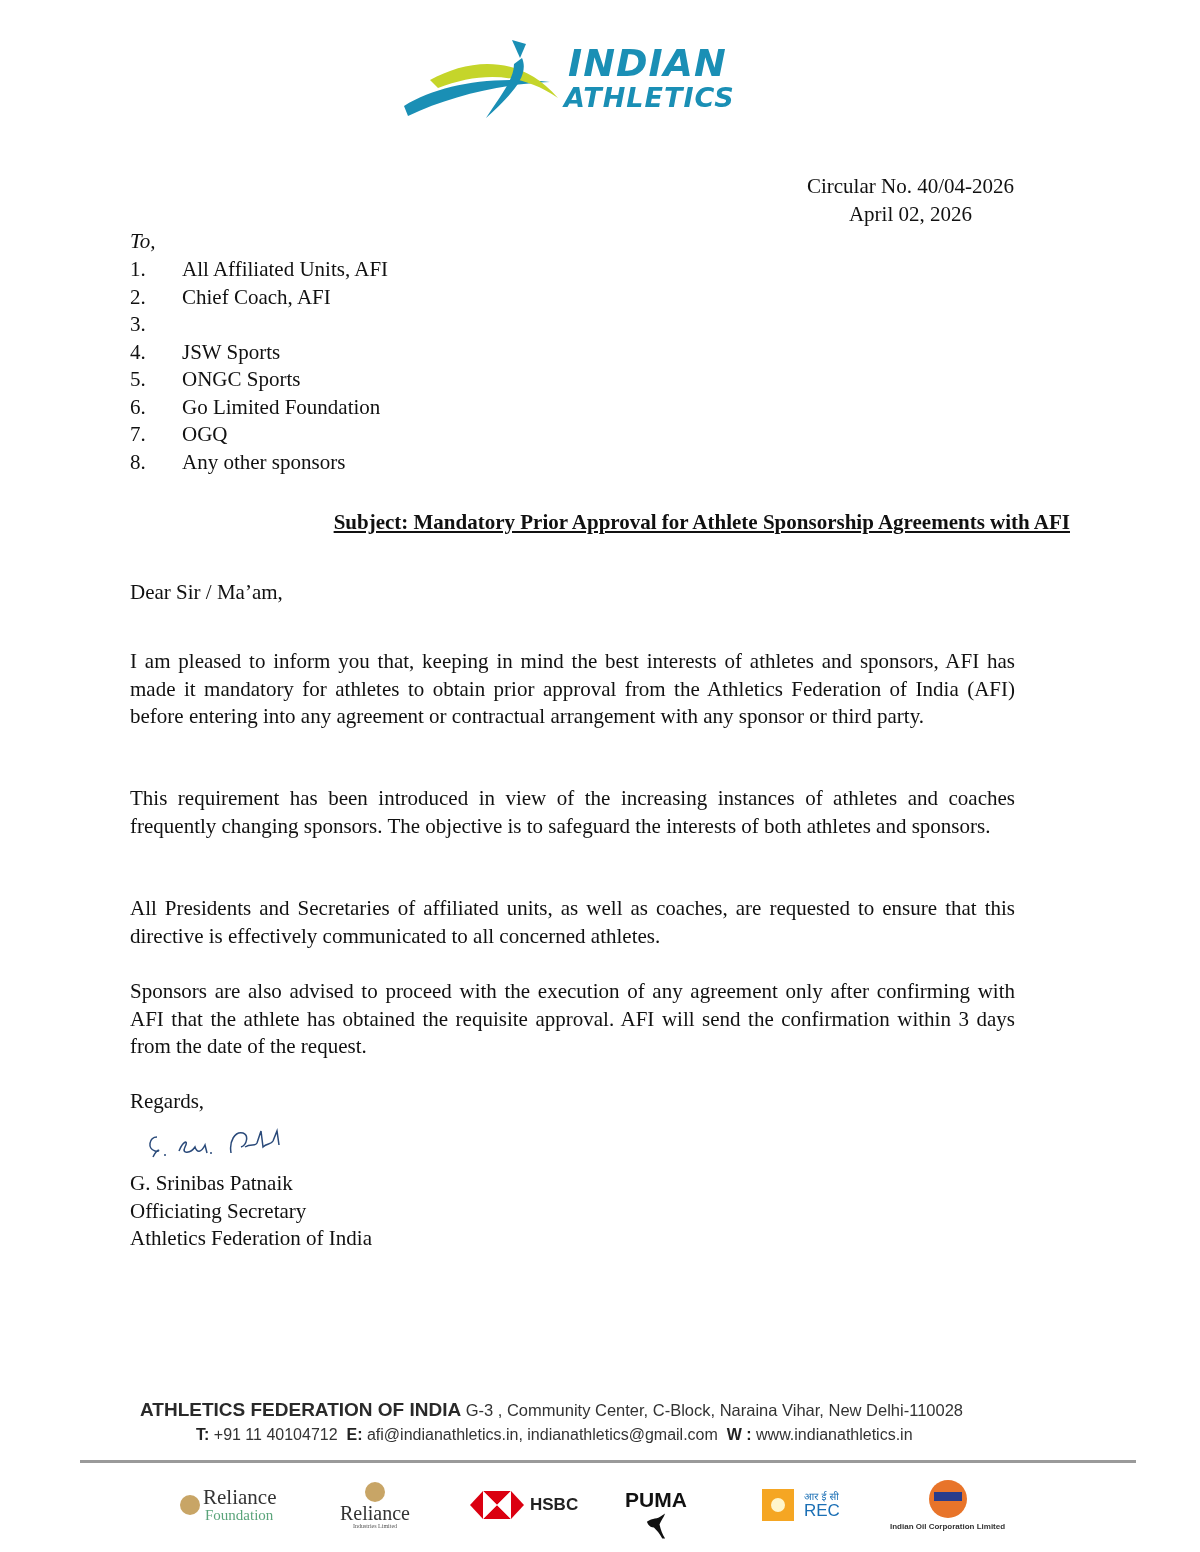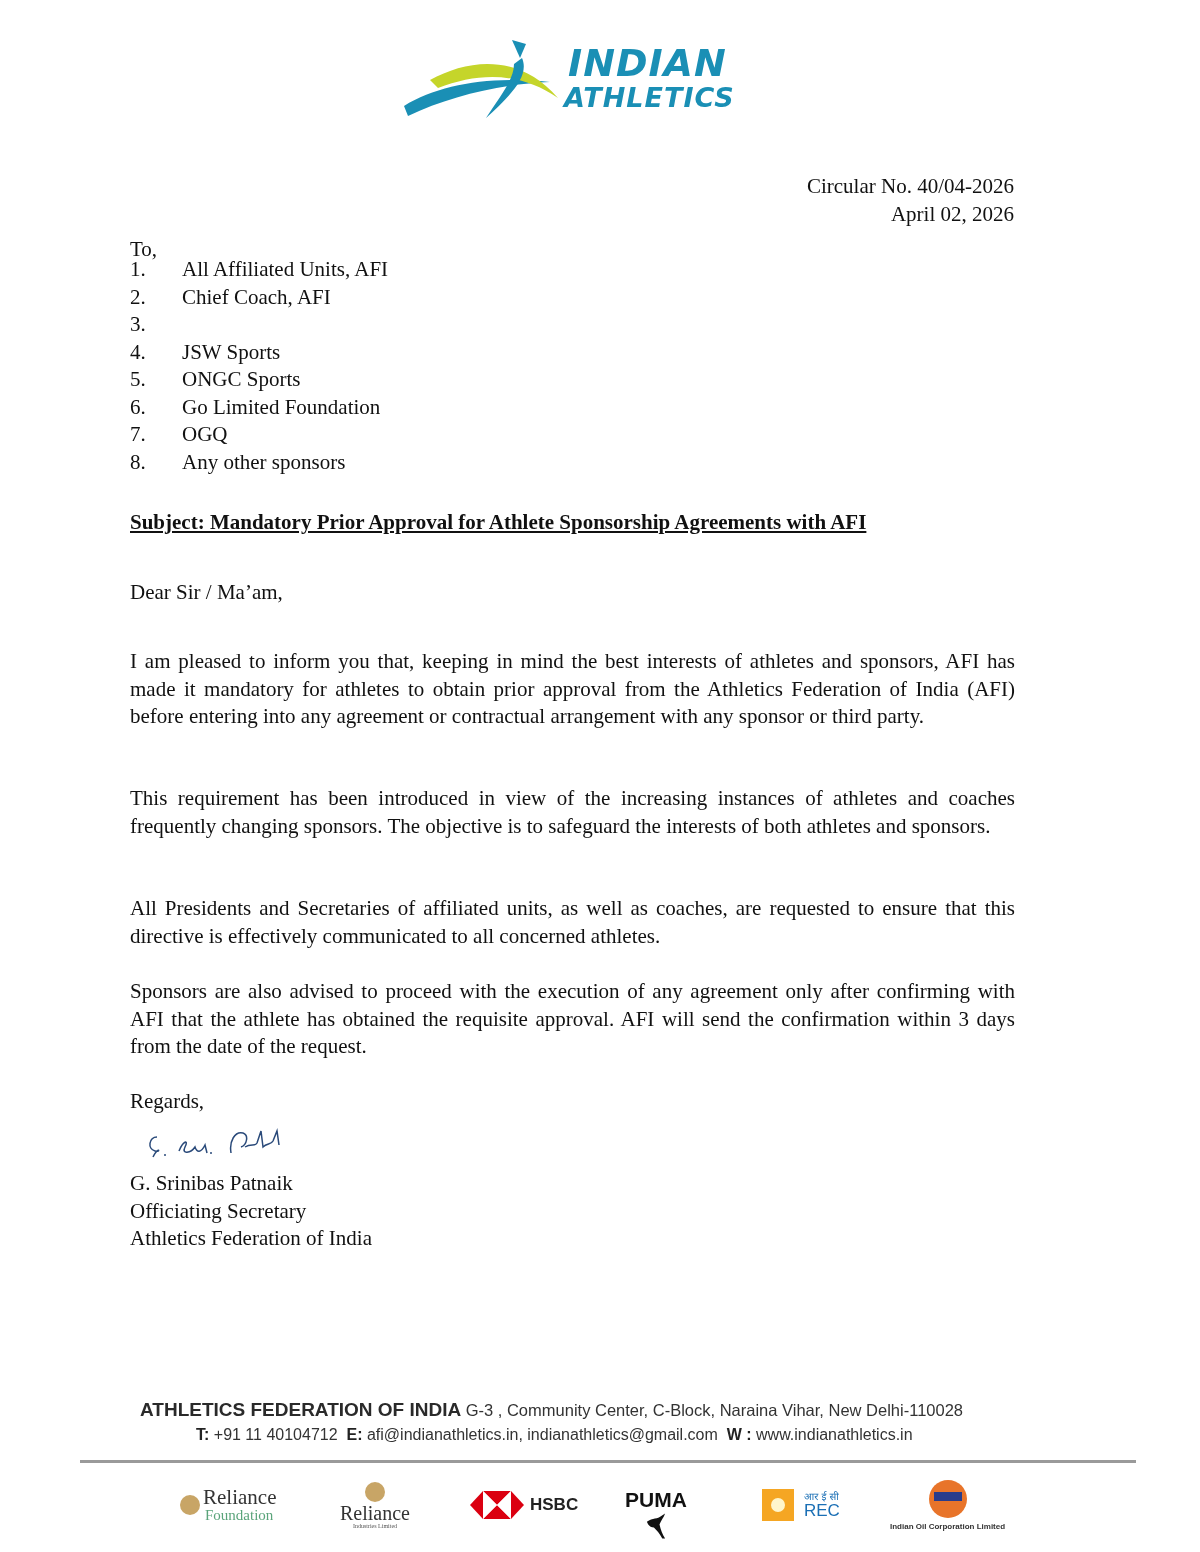--- a/index.html
+++ b/index.html
@@ -7,26 +7,26 @@
 
   
   .logo { position: absolute; left: 400px; top: 36px; width: 360px; height: 90px; }
   .logo svg { position: absolute; left: 0; top: 0; }
   .logo-text { position: absolute; left: 168px; top: 8px; color: #1a8fb5; font-family: "DejaVu Sans", sans-serif; font-weight: bold; font-style: italic; letter-spacing: 1px; line-height: 1; }
   .logo-line1 { font-size: 38px; display: block; }
   .logo-line2 { font-size: 27px; display: block; margin-top: 2px; margin-left: -4px; }
 
   
   .doc { font-family: "Liberation Serif", "DejaVu Serif", serif; font-size: 21px; line-height: 27.5px; }
-  .meta { position: absolute; right: 186px; top: 173px; text-align: right; }
-  .to { position: absolute; left: 130px; top: 236px; }
+  .meta { position: absolute; right: 186px; top: 173px; text-align: center; }
+  .to { position: absolute; left: 130px; top: 228px; font-style: italic; }
   .recipients { position: absolute; left: 130px; top: 256px; margin: 0; padding: 0; list-style: none; }
   .recipients li { display: flex; }
   .recipients .num { width: 52px; display: inline-block; }
-  .subject { position: absolute; left: 130px; width: 940px; top: 509px; text-align: left; font-weight: bold; text-decoration: underline; }
+  .subject { position: absolute; left: 130px; width: 940px; top: 509px; text-align: right; font-weight: bold; text-decoration: underline; }
   .salutation { position: absolute; left: 130px; top: 579px; }
   .para { position: absolute; left: 130px; width: 885px; text-align: justify; margin: 0; }
   .p1 { top: 648px; }
   .p2 { top: 785px; }
   .p3 { top: 895px; }
   .p4 { top: 978px; }
   .regards { position: absolute; left: 130px; top: 1088px; }
   .signature { position: absolute; left: 145px; top: 1123px; width: 150px; height: 40px; }
   .signer { position: absolute; left: 130px; top: 1170px; }
   .signer div { line-height: 27.5px; }

